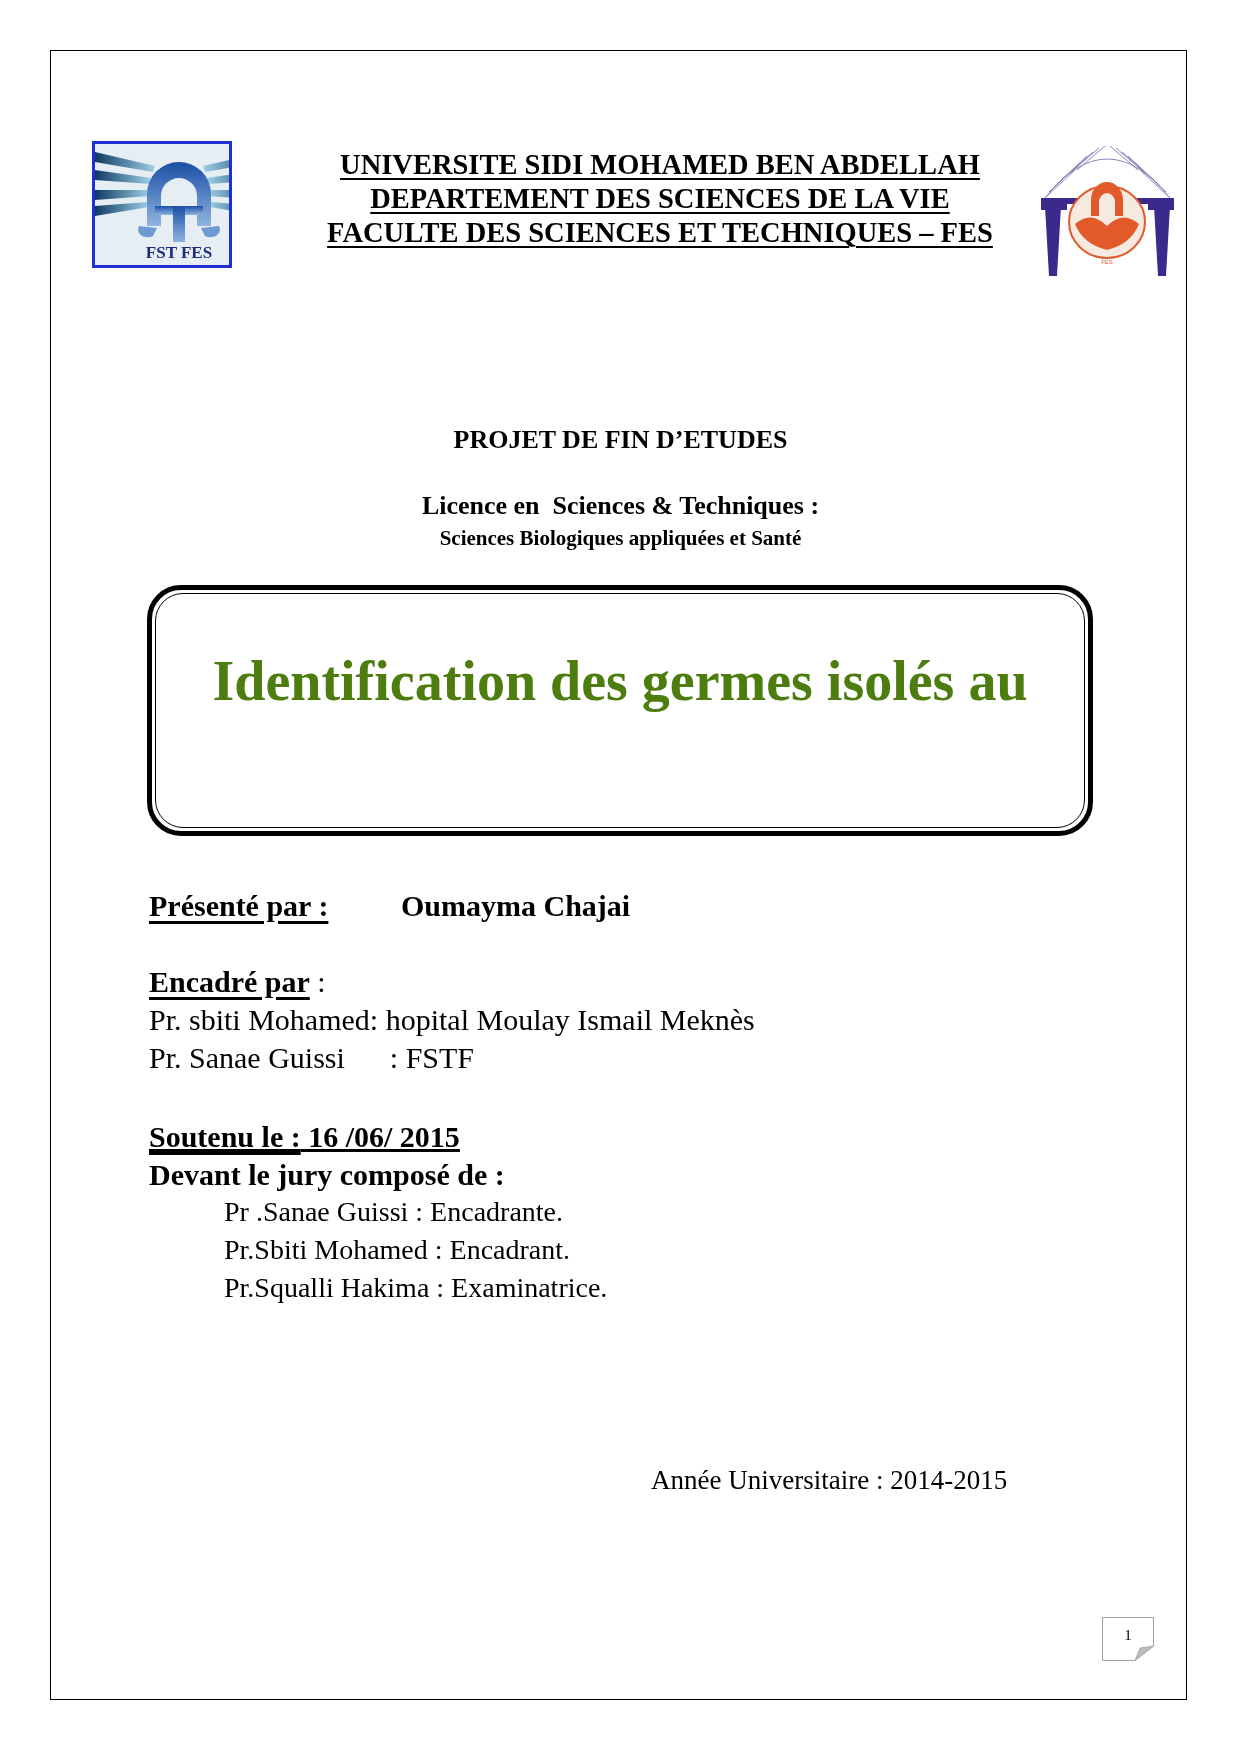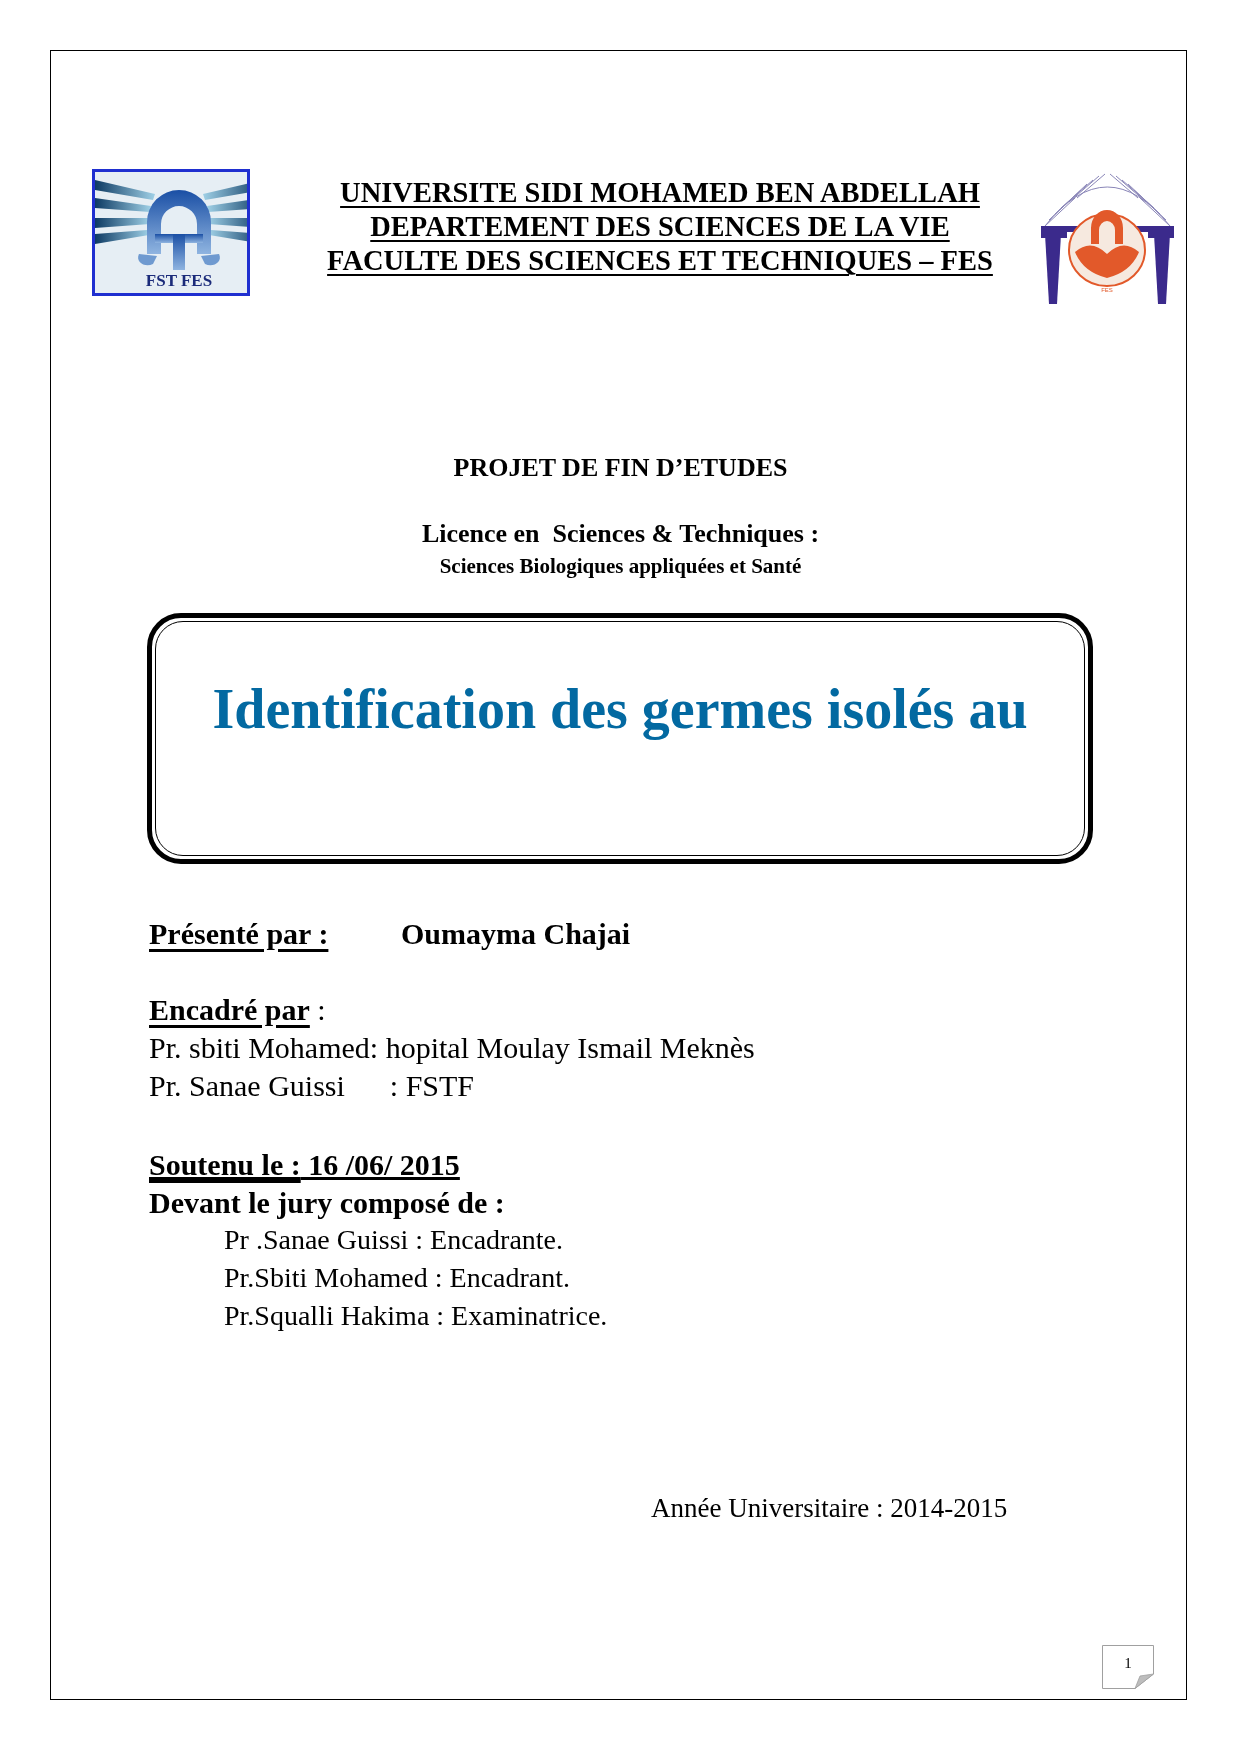--- a/index.html
+++ b/index.html
@@ -4,25 +4,25 @@
 <style>
   html, body { margin: 0; padding: 0; background: #ffffff; }
   body {
     width: 1241px; height: 1754px; position: relative; overflow: hidden;
     font-family: "Liberation Serif", "DejaVu Serif", serif; color: #000;
   }
   .page-frame {
     position: absolute; left: 50px; top: 50px; width: 1137px; height: 1650px;
     border: 1.5px solid #000; box-sizing: border-box;
   }
-  .abs { position: absolute; margin-top: 28px; }
+  .abs { position: absolute; }
 
   
   .logo-fst {
-    left: 92px; top: 141px; width: 158px; height: 127px;
+    left: 92px; top: 141px; width: 140px; height: 127px;
     border: 3px solid #1f2fd0; box-sizing: border-box; overflow: hidden;
     background: linear-gradient(180deg, #d4e6f2 0%, #eef3f7 55%, #e2e6ea 100%);
   }
   .logo-usmba { left: 1035px; top: 140px; width: 145px; height: 140px; }
 
   
   .header-block {
     left: 290px; top: 148px; width: 740px; text-align: center;
     font-weight: bold; font-size: 28.5px; line-height: 34px; letter-spacing: 0;
   }
@@ -45,21 +45,21 @@
   .title-box-outer {
     left: 147px; top: 585px; width: 946px; height: 251px;
     border: 5px solid #000; border-radius: 34px; box-sizing: border-box;
   }
   .title-box-inner {
     position: absolute; left: 3px; top: 3px; right: 3px; bottom: 3px;
     border: 1.5px solid #000; border-radius: 28px;
   }
   .title-text {
     left: 150px; top: 646px; width: 940px; text-align: center;
-    color: #0369a1; font-weight: bold; font-size: 56px; line-height: 70px;
+    color: #4d7c0f; font-weight: bold; font-size: 56px; line-height: 70px;
   }
 
   
   .row { left: 149px; font-size: 30px; }
   .bold { font-weight: bold; }
   .ul { text-decoration: underline; text-decoration-thickness: 2.5px; text-underline-offset: 5px; }
   .presente { top: 889px; }
   .presente .name { position: absolute; left: 252px; top: 0; white-space: nowrap; }
   .encadre { top: 965px; text-align: center; }
   .sup1 { top: 1003px; }

